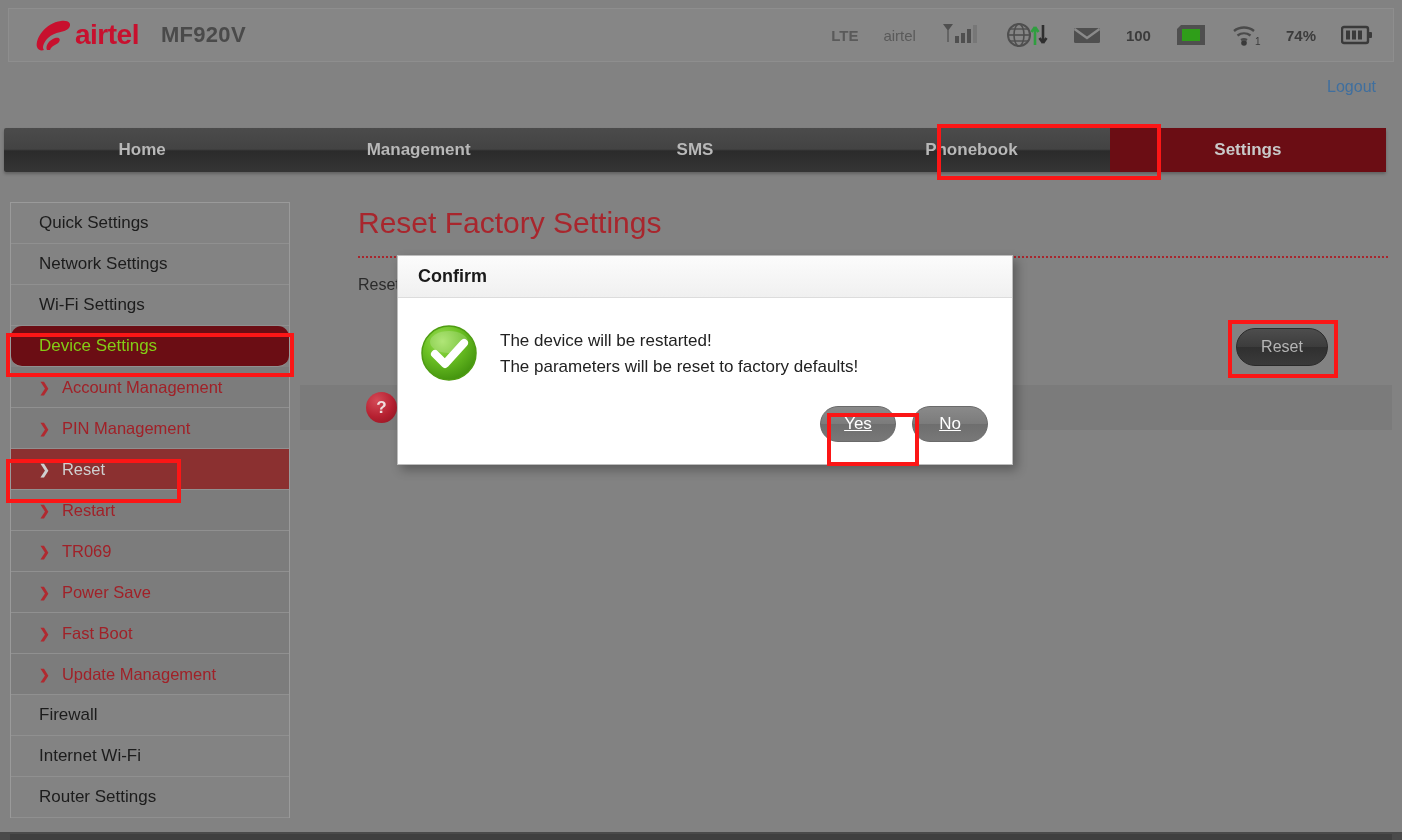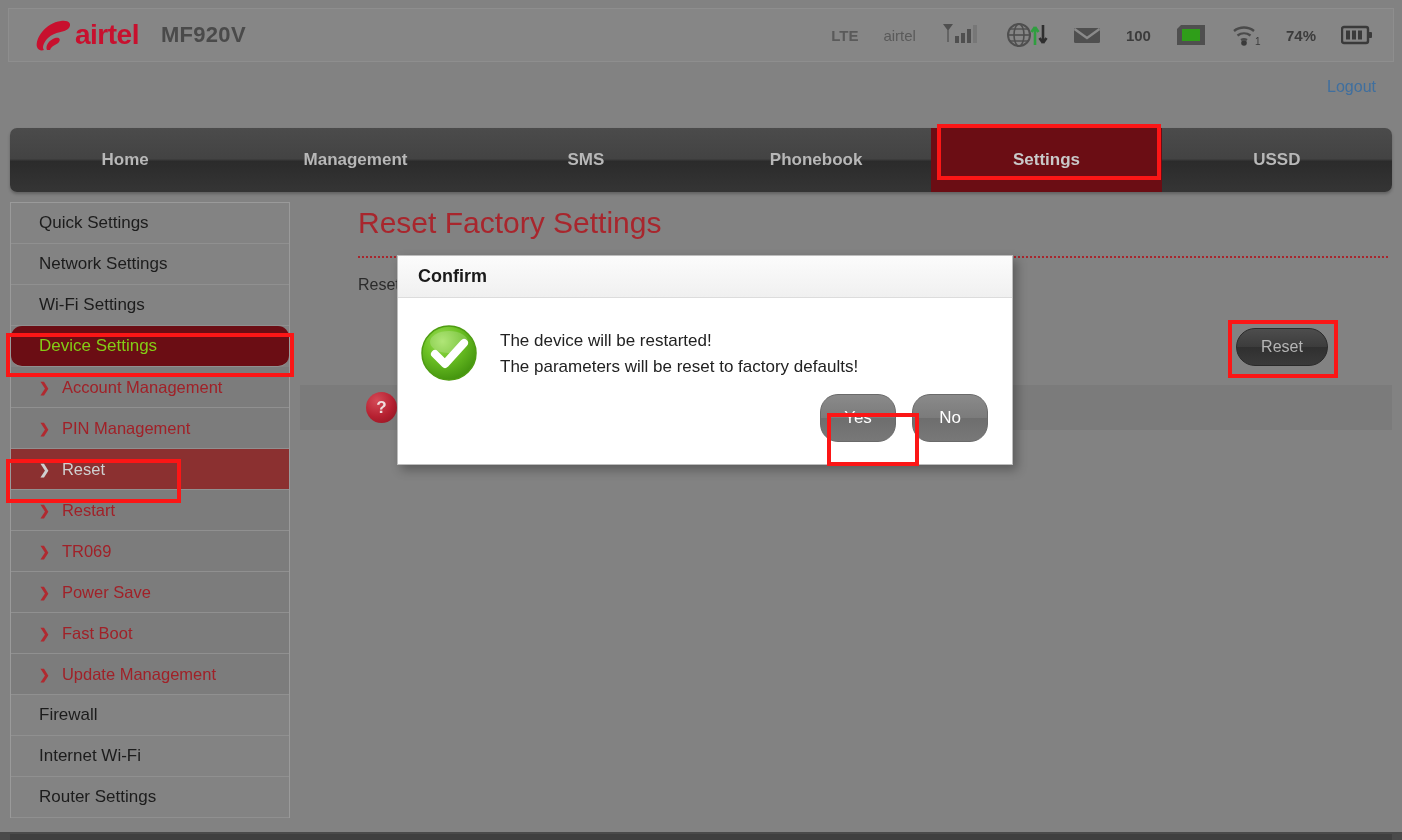--- a/index.html
+++ b/index.html
@@ -42,23 +42,23 @@
     position: absolute; left: 0; top: 70px; width: 1394px; height: 34px;
     display: flex; justify-content: flex-end; align-items: center;
     padding-right: 18px;
   }
   .logout-link {
     font-size: 16px; color: #3f6f9f; text-decoration: none; cursor: pointer;
   }
 
   
   .nav {
-    position: absolute; left: 10px; top: 128px; width: 1382px; height: 64px;
+    position: absolute; left: 4px; top: 128px; width: 1382px; height: 44px;
     background: linear-gradient(to bottom, #4b4b4b 0%, #434343 48%, #2b2b2b 52%, #353535 100%);
-    border-radius: 7px;
+    border-radius: 2px;
     display: flex;
     box-shadow: 0 2px 3px rgba(0,0,0,0.25);
   }
   .nav-item {
     flex: 1; display: flex; align-items: center; justify-content: center;
     font-size: 17px; font-weight: bold; color: #b8b8b8; cursor: pointer;
     position: relative;
   }
   .nav-item.active {
     background: #6b0d14; color: #c9c9c9;
@@ -146,25 +146,25 @@
   .check-icon { width: 58px; height: 58px; flex: 0 0 58px; }
   .dlg-msg {
     margin-left: 22px; font-size: 17px; color: #222; line-height: 1.52;
     padding-top: 4px;
   }
   .dlg-foot {
     position: absolute; right: 24px; bottom: 22px;
     display: flex; gap: 16px; align-items: center;
   }
   .dlg-btn {
-    width: 76px; height: 48px; border-radius: 18px;
+    width: 76px; height: 36px; border-radius: 18px;
     background: linear-gradient(to bottom, #8a8a8a 0%, #7b7b7b 50%, #6e6e6e 51%, #787878 100%);
     color: #ffffff; font-size: 17px;
     display: flex; align-items: center; justify-content: center;
-    cursor: pointer; border: 1px solid #6a6a6a;
+    cursor: pointer; border: 1px solid #6a6a6a; text-decoration: underline;
   }
   .hl-yes { left: 827px; top: 413px; width: 92px; height: 53px; }
 
   
   .footer {
     position: absolute; left: 0; bottom: 0; width: 1402px; height: 8px;
     background: #4a4a4a;
   }
   .footer-inner {
     position: absolute; left: 10px; bottom: 0; width: 1382px; height: 6px;
@@ -256,21 +256,20 @@
   <div class="logout-bar">
     <a class="logout-link" href="#">Logout</a>
   </div>
 
   <div class="nav" id="nav">
       <div class="nav-item">Home</div>
       <div class="nav-item">Management</div>
       <div class="nav-item">SMS</div>
       <div class="nav-item">Phonebook</div>
       <div class="nav-item active">Settings</div>
-      <div class="nav-item">USSD</div>
     </div>
   <div class="hl hl-settings"></div>
 
   <div class="sidebar" id="sidebar">
       <div class="side-item">
         <span>Quick Settings</span>
       </div>
       <div class="side-item">
         <span>Network Settings</span>
       </div>

